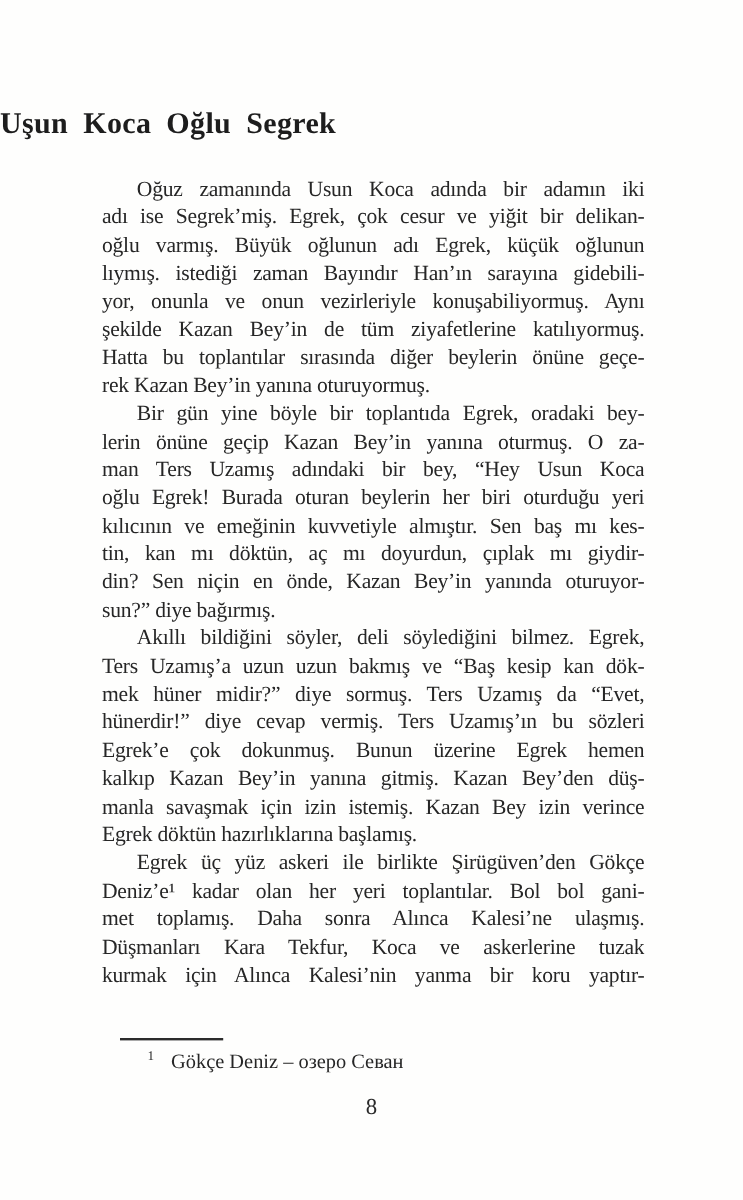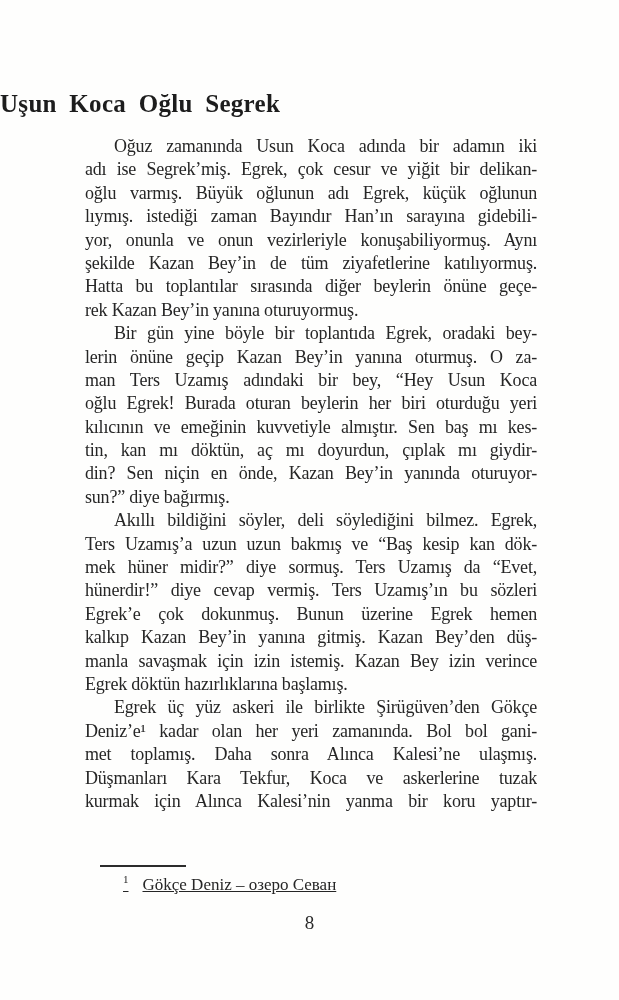--- a/index.html
+++ b/index.html
@@ -16,21 +16,21 @@
     top:90px; left:0; width:619px;
     text-align:left;
     font-weight:bold;
     font-size:25px;
     letter-spacing:0.3px;
     word-spacing:6px;
     color:#1d1d1d;
   }
   .text-block {
     position:absolute;
-    top:135px; left:85px; width:452px;
+    top:146px; left:85px; width:452px;
     font-size:18px;
     line-height:23.4px;
     letter-spacing:-0.2px;
   }
   .line {
     height:23.4px;
     overflow:hidden;
     text-align:justify;
     text-align-last:justify;
   }
@@ -42,21 +42,20 @@
   .footnote-rule {
     position:absolute;
     top:865px; left:100px; width:86px;
     border-top:2px solid #2c2c2c;
   }
   .footnote {
     position:absolute;
     top:874px; left:85px; width:452px;
     font-size:17px;
     line-height:22px;
-    text-decoration:underline;
   }
   .footnote .fn-inner { margin-left:38px; }
   .footnote sup {
     font-size:11px;
     vertical-align:super;
     line-height:0;
     margin-right:14px;
   }
   .page-number {
     position:absolute;
@@ -103,21 +102,21 @@
       <div class="line">mek hüner midir?” diye sormuş. Ters Uzamış da “Evet,</div>
       <div class="line">hünerdir!” diye cevap vermiş. Ters Uzamış’ın bu sözleri</div>
       <div class="line">Egrek’e çok dokunmuş. Bunun üzerine Egrek hemen</div>
       <div class="line">kalkıp Kazan Bey’in yanına gitmiş. Kazan Bey’den düş-</div>
       <div class="line">manla savaşmak için izin istemiş. Kazan Bey izin verince</div>
       <div class="line endline">Egrek döktün hazırlıklarına başlamış.</div>
     </div>
 
     <div>
       <div class="line indent">Egrek üç yüz askeri ile birlikte Şirügüven’den Gökçe</div>
-      <div class="line">Deniz’e¹ kadar olan her yeri zamanında. Bol bol gani-</div>
+      <div class="line">Deniz’e¹ kadar olan her yeri toplantılar. Bol bol gani-</div>
       <div class="line">met toplamış. Daha sonra Alınca Kalesi’ne ulaşmış.</div>
       <div class="line">Düşmanları Kara Tekfur, Koca ve askerlerine tuzak</div>
       <div class="line">kurmak için Alınca Kalesi’nin yanma bir koru yaptır-</div>
     </div>
   </div>
 
   <div class="footnote-rule"></div>
 
   <div class="footnote">
     <div class="fn-inner">

